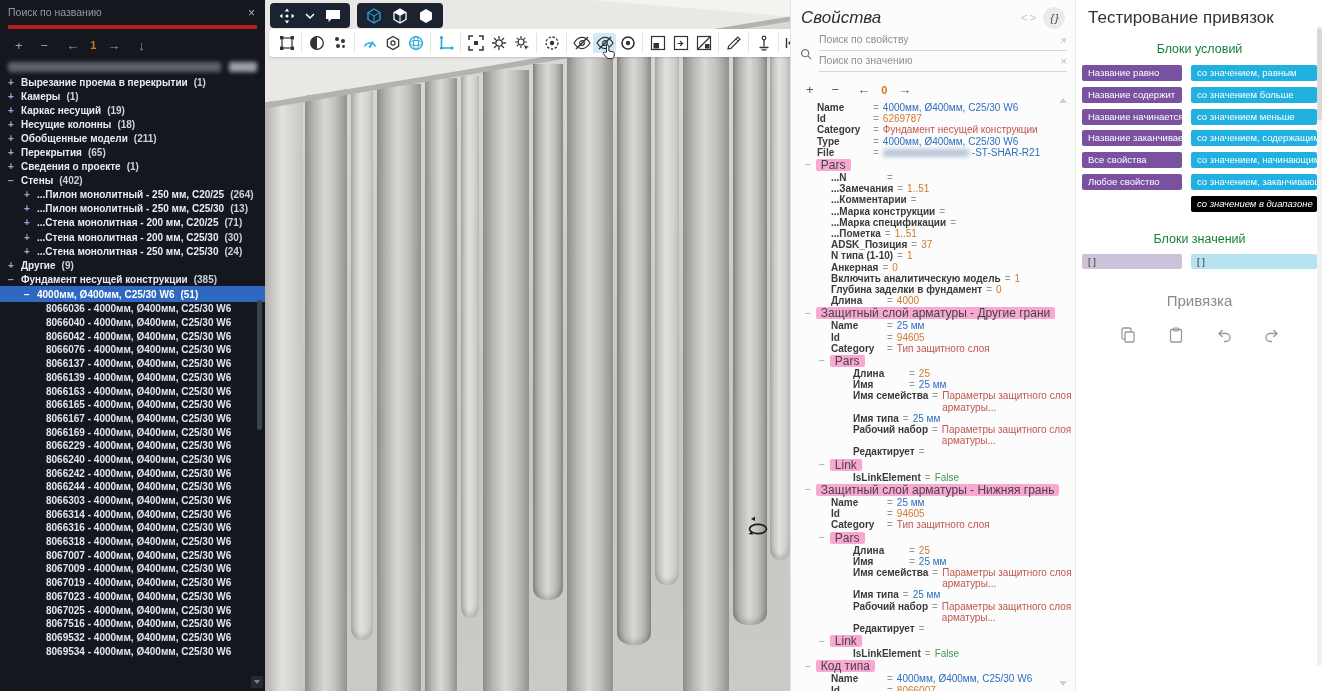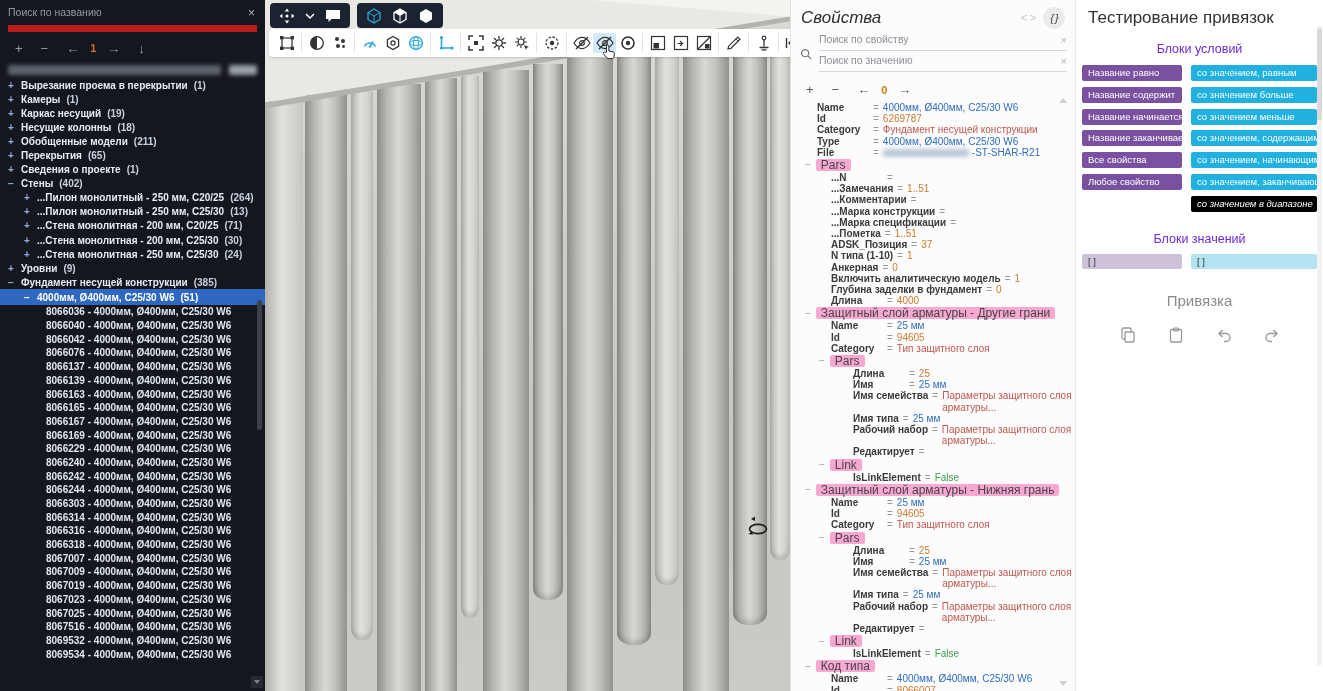--- a/index.html
+++ b/index.html
@@ -4,21 +4,21 @@
 <style>
   html,body{margin:0;padding:0;background:#000;}
   #root{position:relative;width:1323px;height:691px;overflow:hidden;
         font-family:"Liberation Sans",sans-serif;-webkit-font-smoothing:antialiased;}
   
   #sidebar{position:absolute;left:0;top:0;width:265px;height:691px;background:#14171d;color:#e3eaf4;overflow:hidden;}
   .logo-row{display:flex;align-items:center;gap:9px;padding:6px 10px 2px;}
   .logo{width:26px;height:26px;display:inline-block;color:#9aa0a8;}
   .brand{font-size:13px;font-weight:bold;line-height:1.15;color:#f2f5fa;}
   .brand .b2{font-weight:normal;}
-  .s-search{position:relative;margin:6px 8px 0;border-bottom:7px solid #b91c1c;height:19px;font-size:10.5px;color:#939aa5;}
+  .s-search{position:relative;margin:6px 8px 0;border-bottom:4px solid #b91c1c;height:19px;font-size:10.5px;color:#939aa5;}
   .s-search .x{position:absolute;right:2px;top:0;color:#aab1ba;font-size:12px;cursor:pointer;}
   .s-nav{display:flex;align-items:center;gap:0;margin:7px 6px 0;color:#98a0aa;font-size:13px;height:18px;}
   .s-nav span{padding:0 9px;cursor:pointer;}
   .s-nav .ctr{color:var(--corange);font-weight:bold;padding:0 2px;font-size:11px;}
   .blurred-root{display:flex;align-items:center;gap:8px;margin:8px 8px 2px;filter:blur(2.3px);}
   .blurred-root .b1{display:inline-block;height:10px;flex:1;background:#5d646d;border-radius:2px;}
   .blurred-root .b2{display:inline-block;height:10px;width:28px;background:#9aa1a9;border-radius:2px;}
   #tree{margin-top:3px;}
   .trow{display:flex;align-items:center;height:14.1px;font-size:10px;font-weight:600;white-space:nowrap;cursor:pointer;}
   .trow.lvl1{padding-left:8px;} .trow.lvl2{padding-left:24px;}
@@ -79,21 +79,21 @@
   .prow.badge .minus{color:#9a9a9a;margin-right:5px;}
   .chip{background:#f9a8d4;border-radius:2px;padding:0 5px;color:#444;font-size:12px;line-height:12px;cursor:pointer;}
   .blurval{display:inline-block;width:86px;height:8px;background:#b9c7d8;border-radius:2px;filter:blur(2px);margin-right:3px;vertical-align:middle;}
   .p-arrow{position:absolute;right:8px;width:0;height:0;border-left:4px solid transparent;border-right:4px solid transparent;}
   .p-arrow.up{top:98px;border-bottom:5px solid #cfcfcf;}
   .p-arrow.dn{bottom:5px;border-top:5px solid #cfcfcf;}
   
   #bind{position:absolute;left:1075px;top:0;width:248px;height:691px;background:#fff;border-left:1px solid #e8e8e8;box-sizing:border-box;overflow:hidden;}
   .b-title{font-size:17px;color:#333;padding:8px 0 0 12px;}
   .b-hint{font-size:10.5px;color:#9a9a9a;text-align:center;padding:10px 22px 0;line-height:1.4;}
-  .b-h2{font-size:12.5px;color:#6d28d9;text-align:center;margin-top:14px;}
+  .b-h2{font-size:12.5px;color:#15803d;text-align:center;margin-top:14px;}
   .b-cols{position:relative;margin-top:9px;height:153px;}
   .bpill{position:absolute;height:16px;line-height:16px;border-radius:2px;color:#fff;font-size:9.5px;padding-left:6px;box-sizing:border-box;cursor:grab;white-space:nowrap;overflow:hidden;}
   .vpill{position:absolute;height:15px;line-height:15px;border-radius:2px;color:#333;font-size:9.5px;padding-left:6px;box-sizing:border-box;cursor:grab;}
   .b-vals{position:relative;height:22px;margin-top:8px;}
   .b-bind{font-size:15px;color:#8a8a8a;text-align:center;margin-top:16px;}
   .b-icons{display:flex;justify-content:center;gap:32px;margin-top:18px;color:#9a9a9a;}
   .b-icons span{display:inline-flex;cursor:pointer;}
   .b-track{position:absolute;right:1px;top:26px;width:5px;height:640px;background:#f2f2f2;border-radius:3px;}
   .b-thumb{position:absolute;right:1px;top:28px;width:5px;height:92px;background:#d9d9d9;border-radius:3px;}
   :root{--sel:#2e68c0;--accent:#2aa7dc;--corange:#d07818;--c-blue:#2f6ec0;--c-orange:#cd7a2e;--c-red:#c1574d;--c-green:#3f9d4e;
@@ -182,21 +182,21 @@
           <span class="tlabel">...Стена монолитная - 200 мм, С25/30</span>
           <span class="tcount">(30)</span>
         </div>
         <div class="trow lvl2">
           <span class="texp">+</span>
           <span class="tlabel">...Стена монолитная - 250 мм, С25/30</span>
           <span class="tcount">(24)</span>
         </div>
         <div class="trow lvl1">
           <span class="texp">+</span>
-          <span class="tlabel">Уровни</span>
+          <span class="tlabel">Другие</span>
           <span class="tcount">(9)</span>
         </div>
         <div class="trow lvl1">
           <span class="texp">−</span>
           <span class="tlabel">Фундамент несущей конструкции</span>
           <span class="tcount">(385)</span>
         </div>
         <div class="trow lvl2 sel">
           <span class="texp">−</span>
           <span class="tlabel">4000мм, Ø400мм, C25/30 W6</span>

